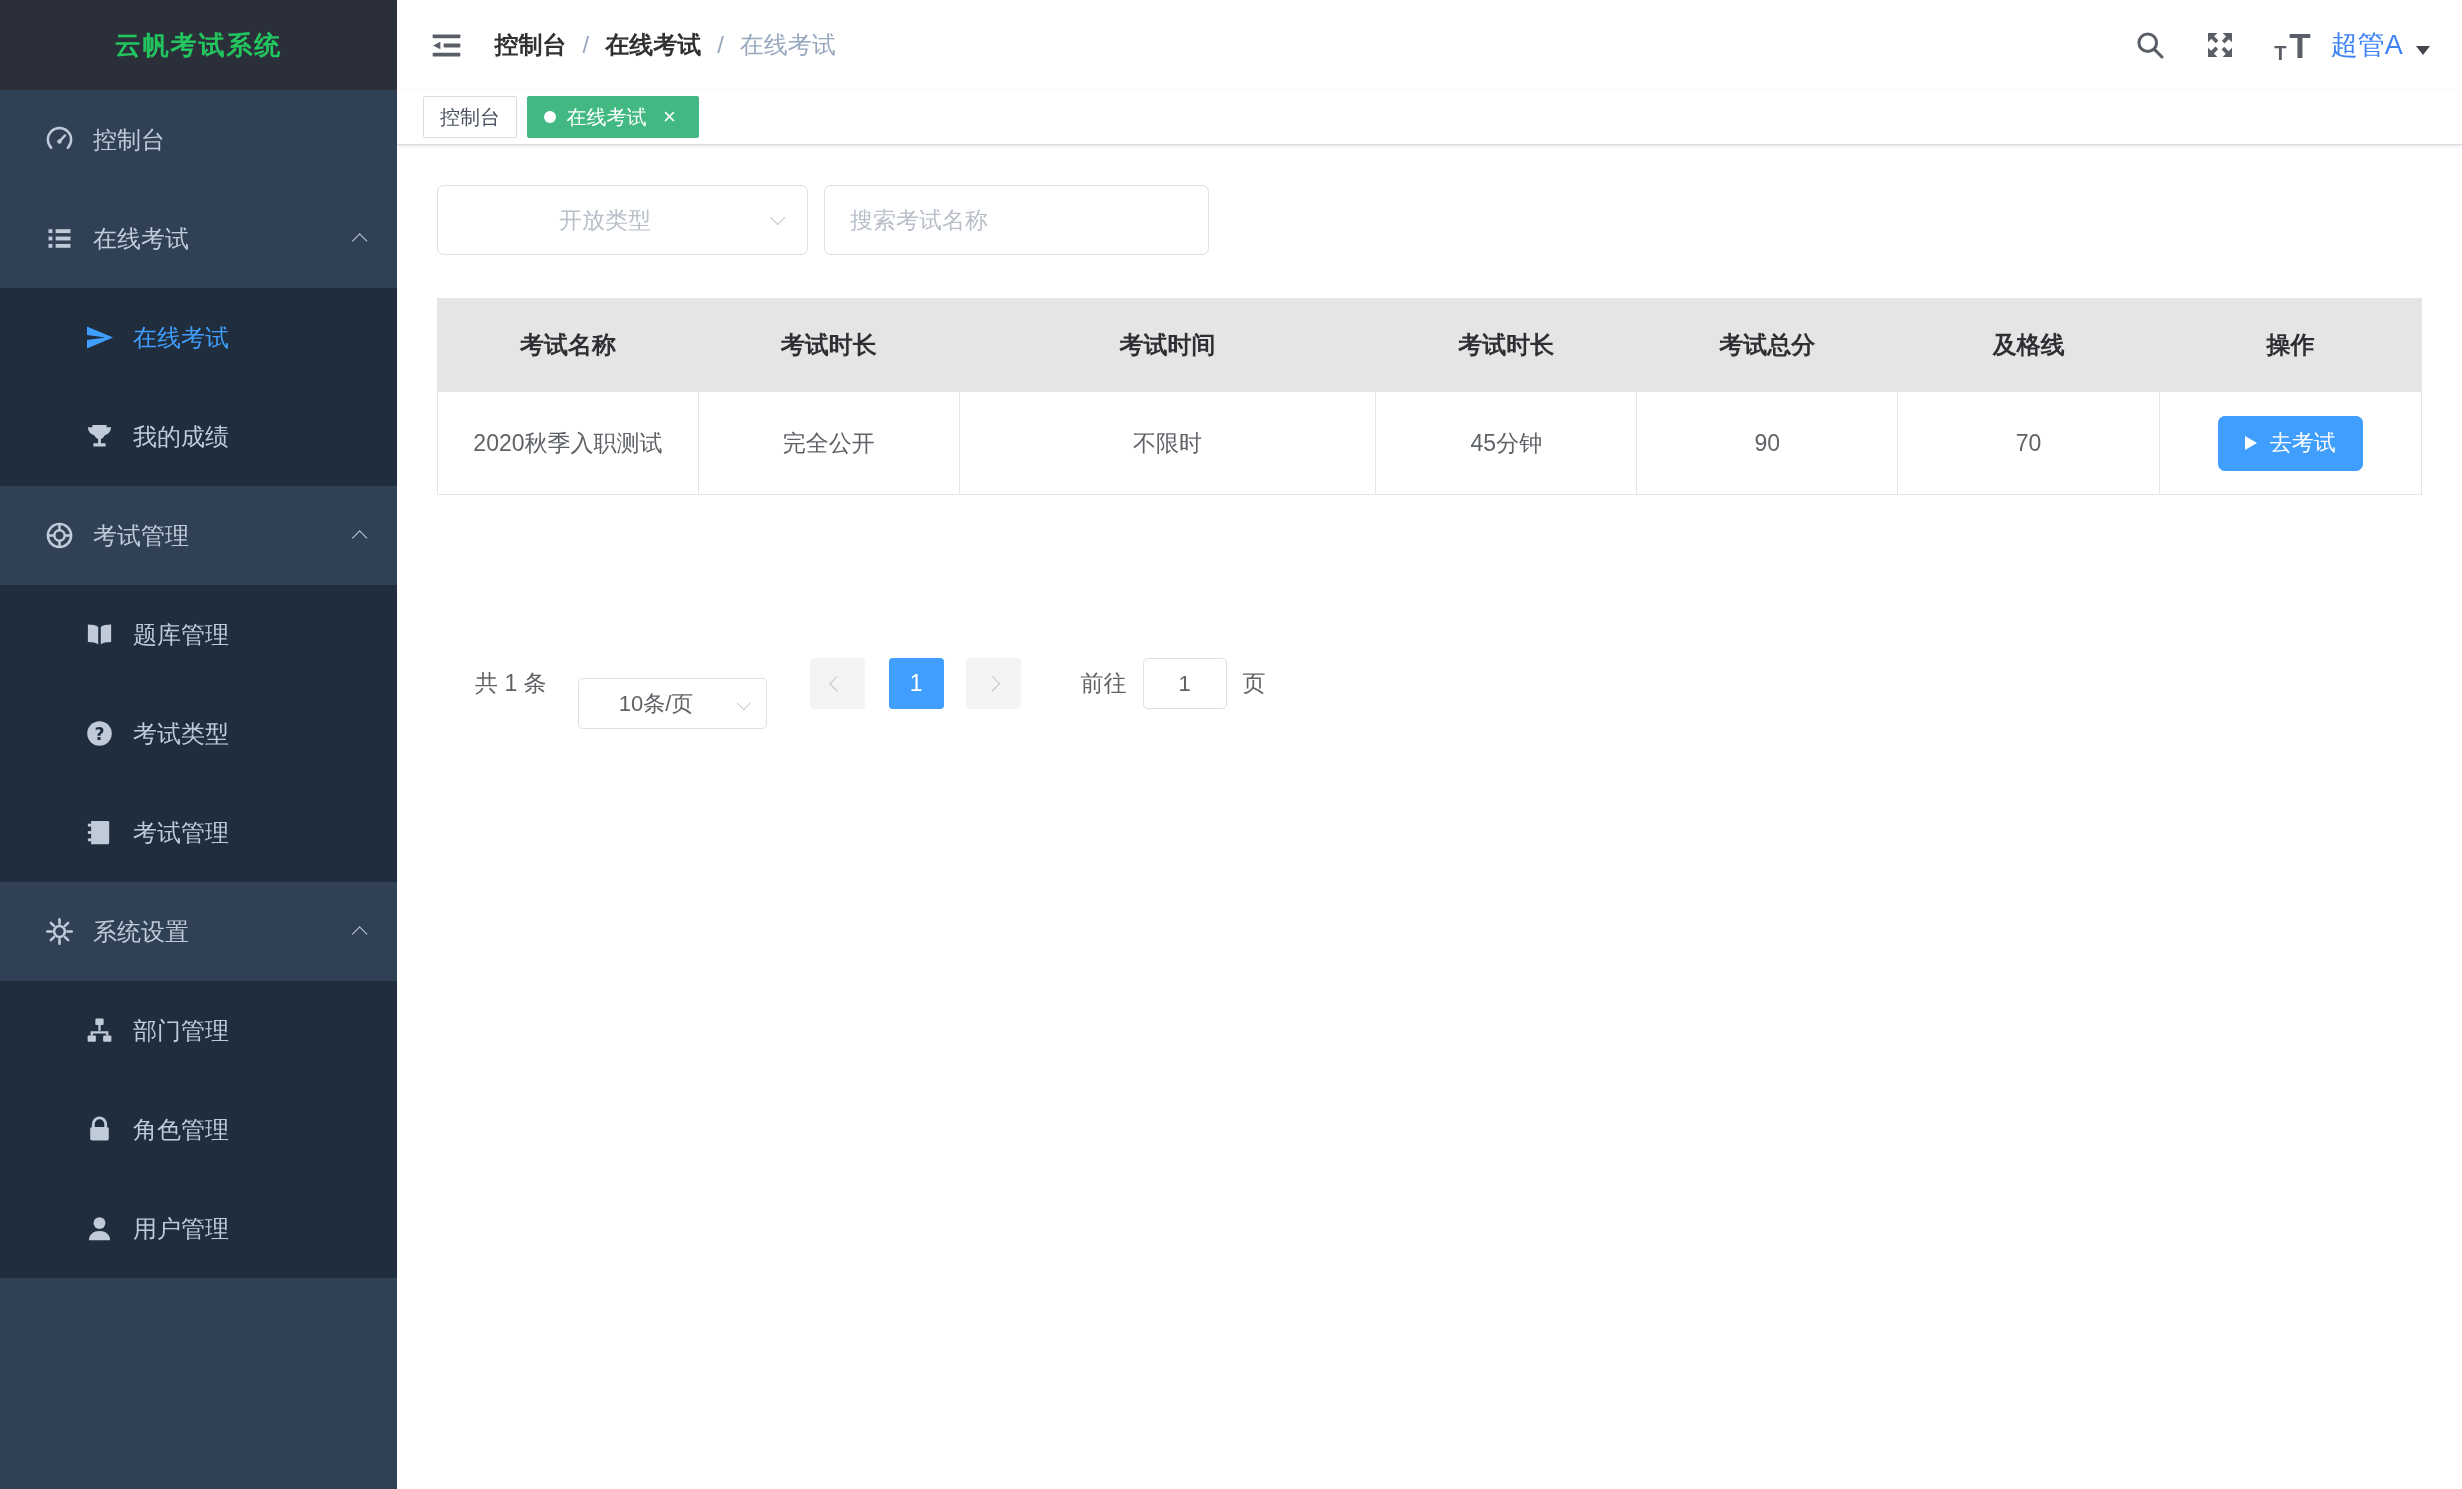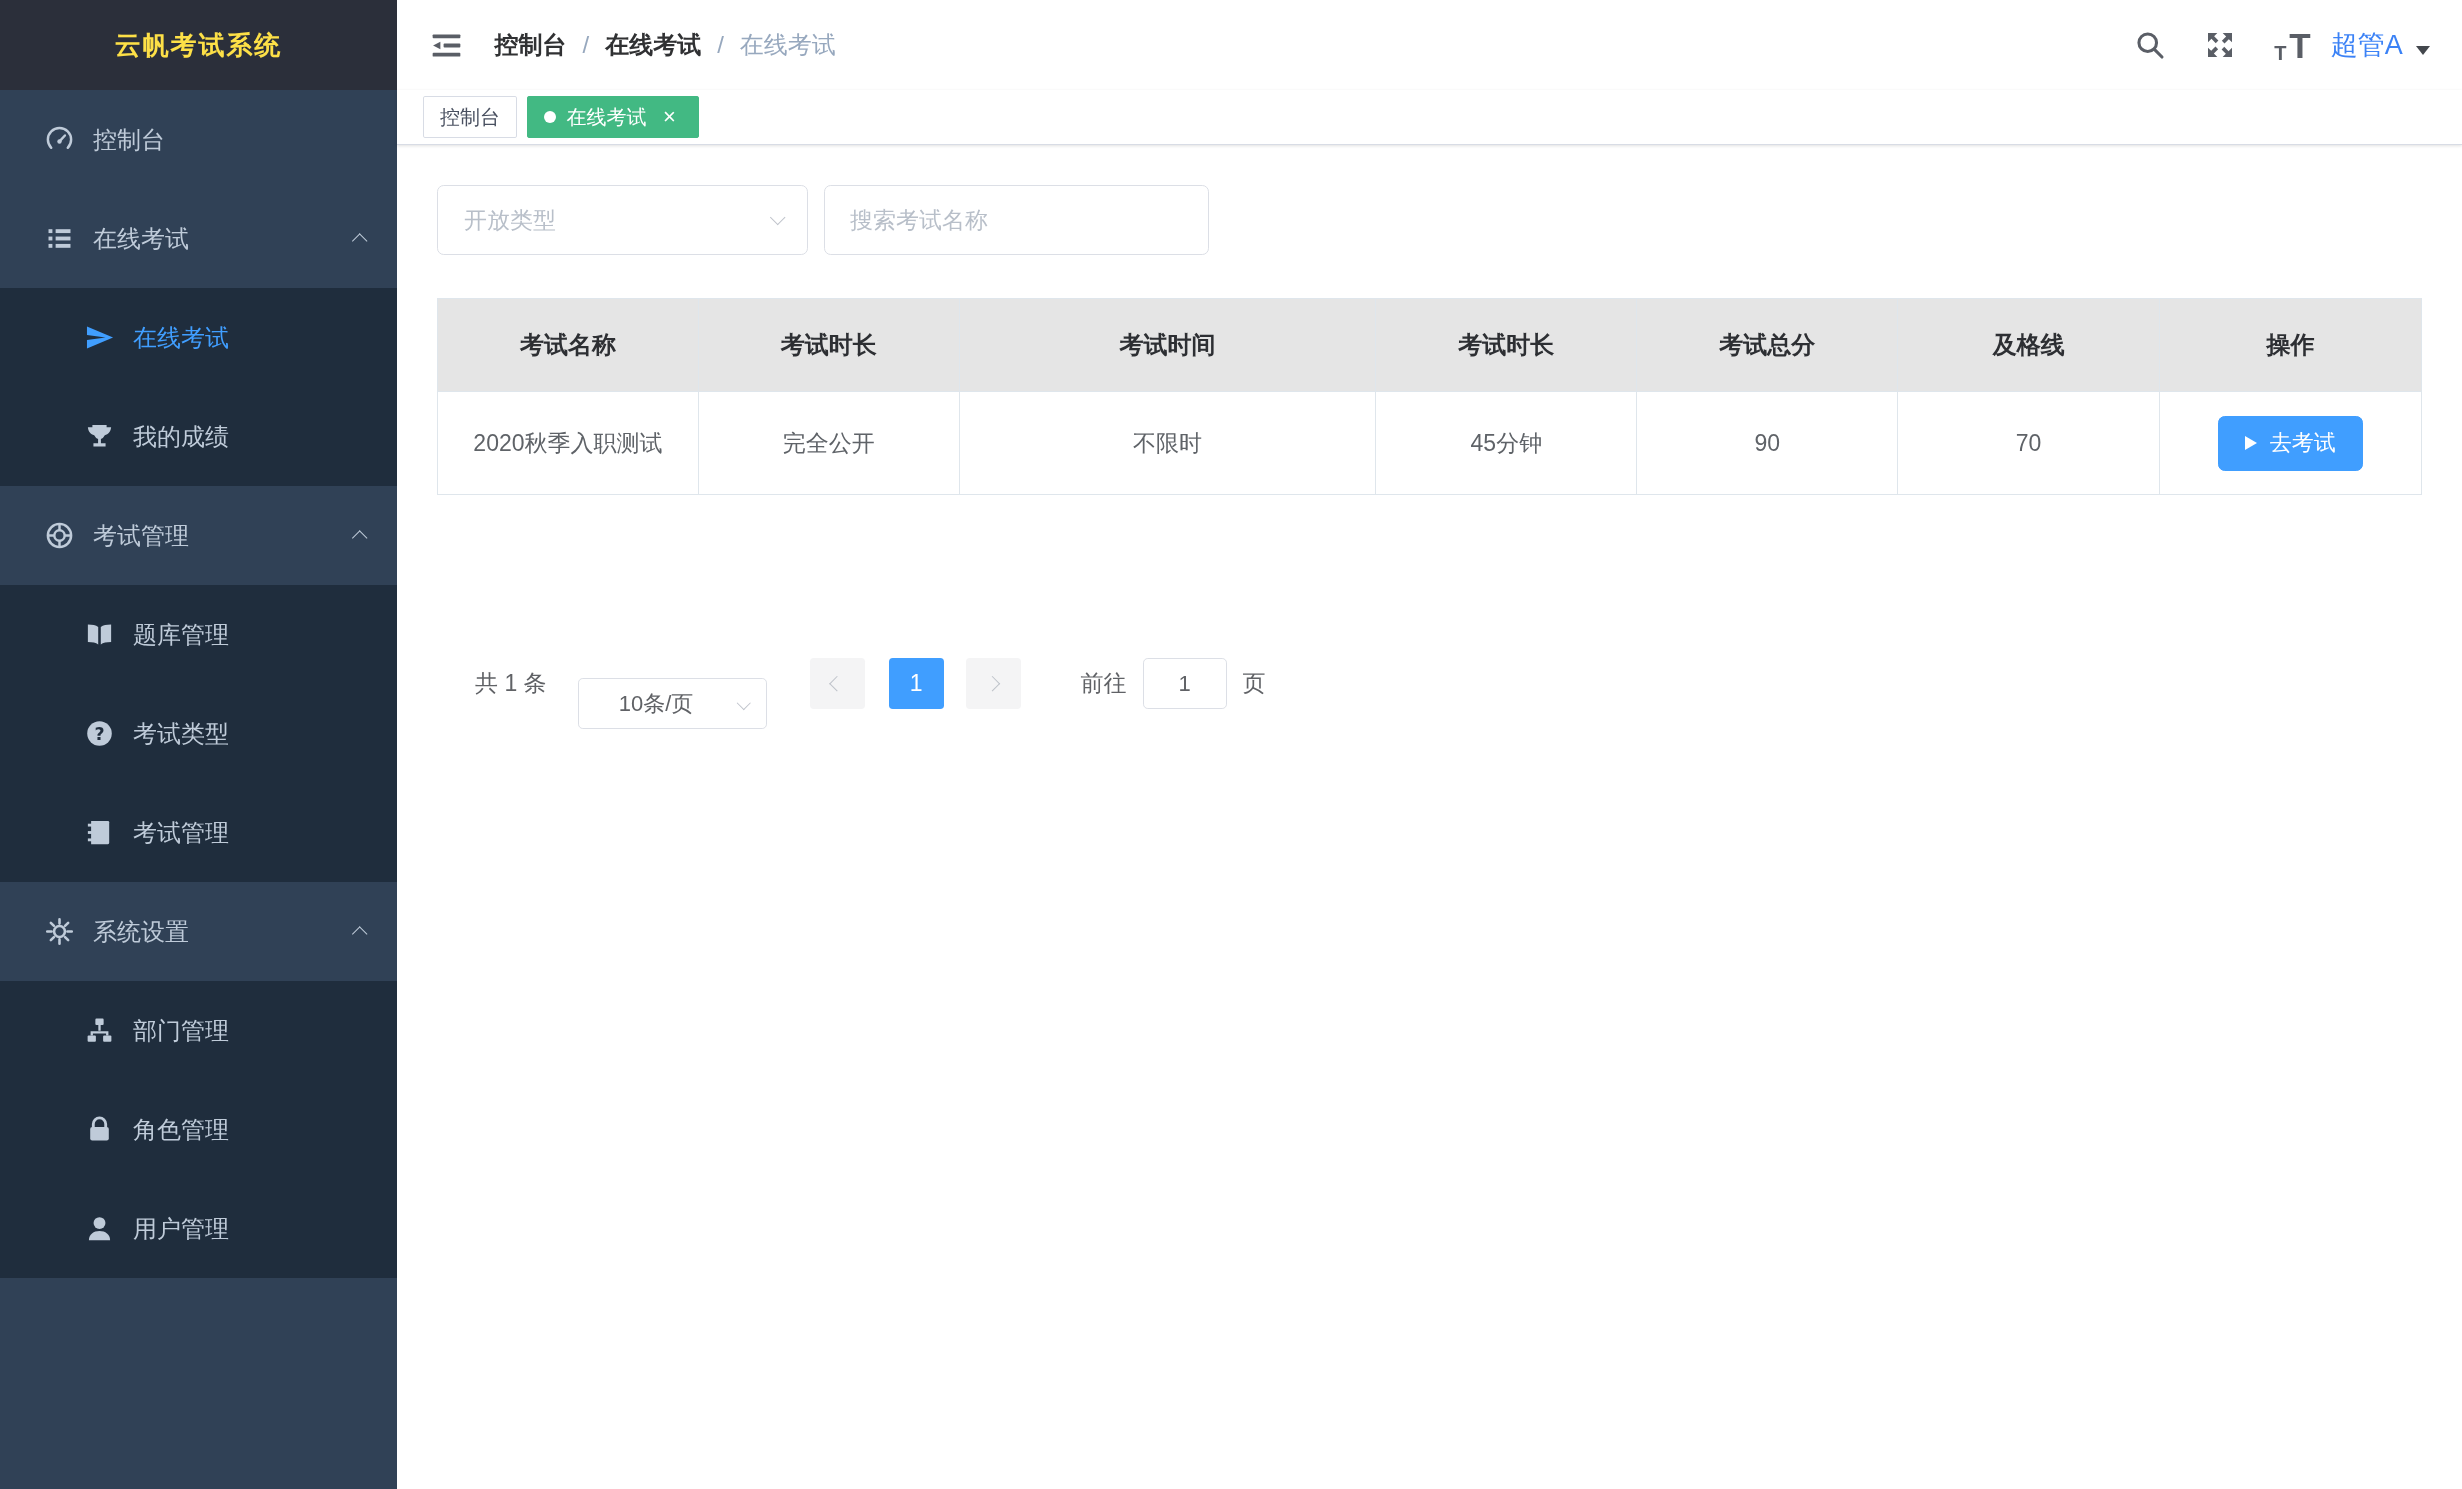--- a/index.html
+++ b/index.html
@@ -6,21 +6,21 @@
   html,body { width: 2462px; height: 1489px; }
   body {
     font-family: "Liberation Sans", "DejaVu Sans", sans-serif;
     background: #fff; color: #303133; overflow: hidden;
   }
   .app { display: flex; height: 100%; }
 
   
   .sidebar { width: 397px; flex: 0 0 397px; background: #304156; height: 100%; }
   .logo {
-    height: 90px; background: #2b2f3a; color: #fde047;
+    height: 90px; background: #2b2f3a; color: #22c55e;
     display: flex; align-items: center; justify-content: center;
     font-size: 26px; font-weight: 600; letter-spacing: 1.9px;
   }
   .menu-item {
     height: 99px; display: flex; align-items: center;
     padding: 0 32px 0 44px; color: #bfcbd9; font-size: 24px; cursor: pointer;
   }
   .menu-item .mi-icon { width: 31px; height: 31px; flex: 0 0 31px; margin-right: 18px; }
   .menu-item .mi-icon svg { width: 100%; height: 100%; display: block; }
   .menu-item.sub { background: #1f2d3d; padding-left: 84px; }
@@ -78,21 +78,21 @@
   
   .content { flex: 1 1 auto; padding: 40px; overflow: auto; background: #fff; }
 
   .filters { display: flex; align-items: center; }
   .select-wrap { position: relative; width: 371px; }
   .select-wrap input, .search-input {
     height: 70px; border: 1px solid #dcdfe6; border-radius: 6.7px;
     font-size: 23px; color: #606266; outline: none; background: #fff;
     font-family: inherit;
   }
-  .select-wrap input { width: 100%; padding: 0 61px 0 26px; cursor: pointer; }
+  .select-wrap input { width: 100%; padding: 0 61px 0 26px; cursor: pointer; text-align: center; }
   .select-wrap .chev { position: absolute; right: 25px; top: 27px; color: #c0c4cc; }
   .search-input { width: 385px; margin-left: 16px; padding: 0 25px; }
   input::placeholder { color: #b8bfc9; opacity: 1; }
 
   .exam-table { width: 100%; border-collapse: collapse; margin-top: 43px; table-layout: fixed; }
   .exam-table th {
     background: #e5e5e5; color: #2d2f33; font-weight: 700; font-size: 24px;
     height: 93px; border: 1px solid #dfe6ec; text-align: center;
   }
   .exam-table td {

